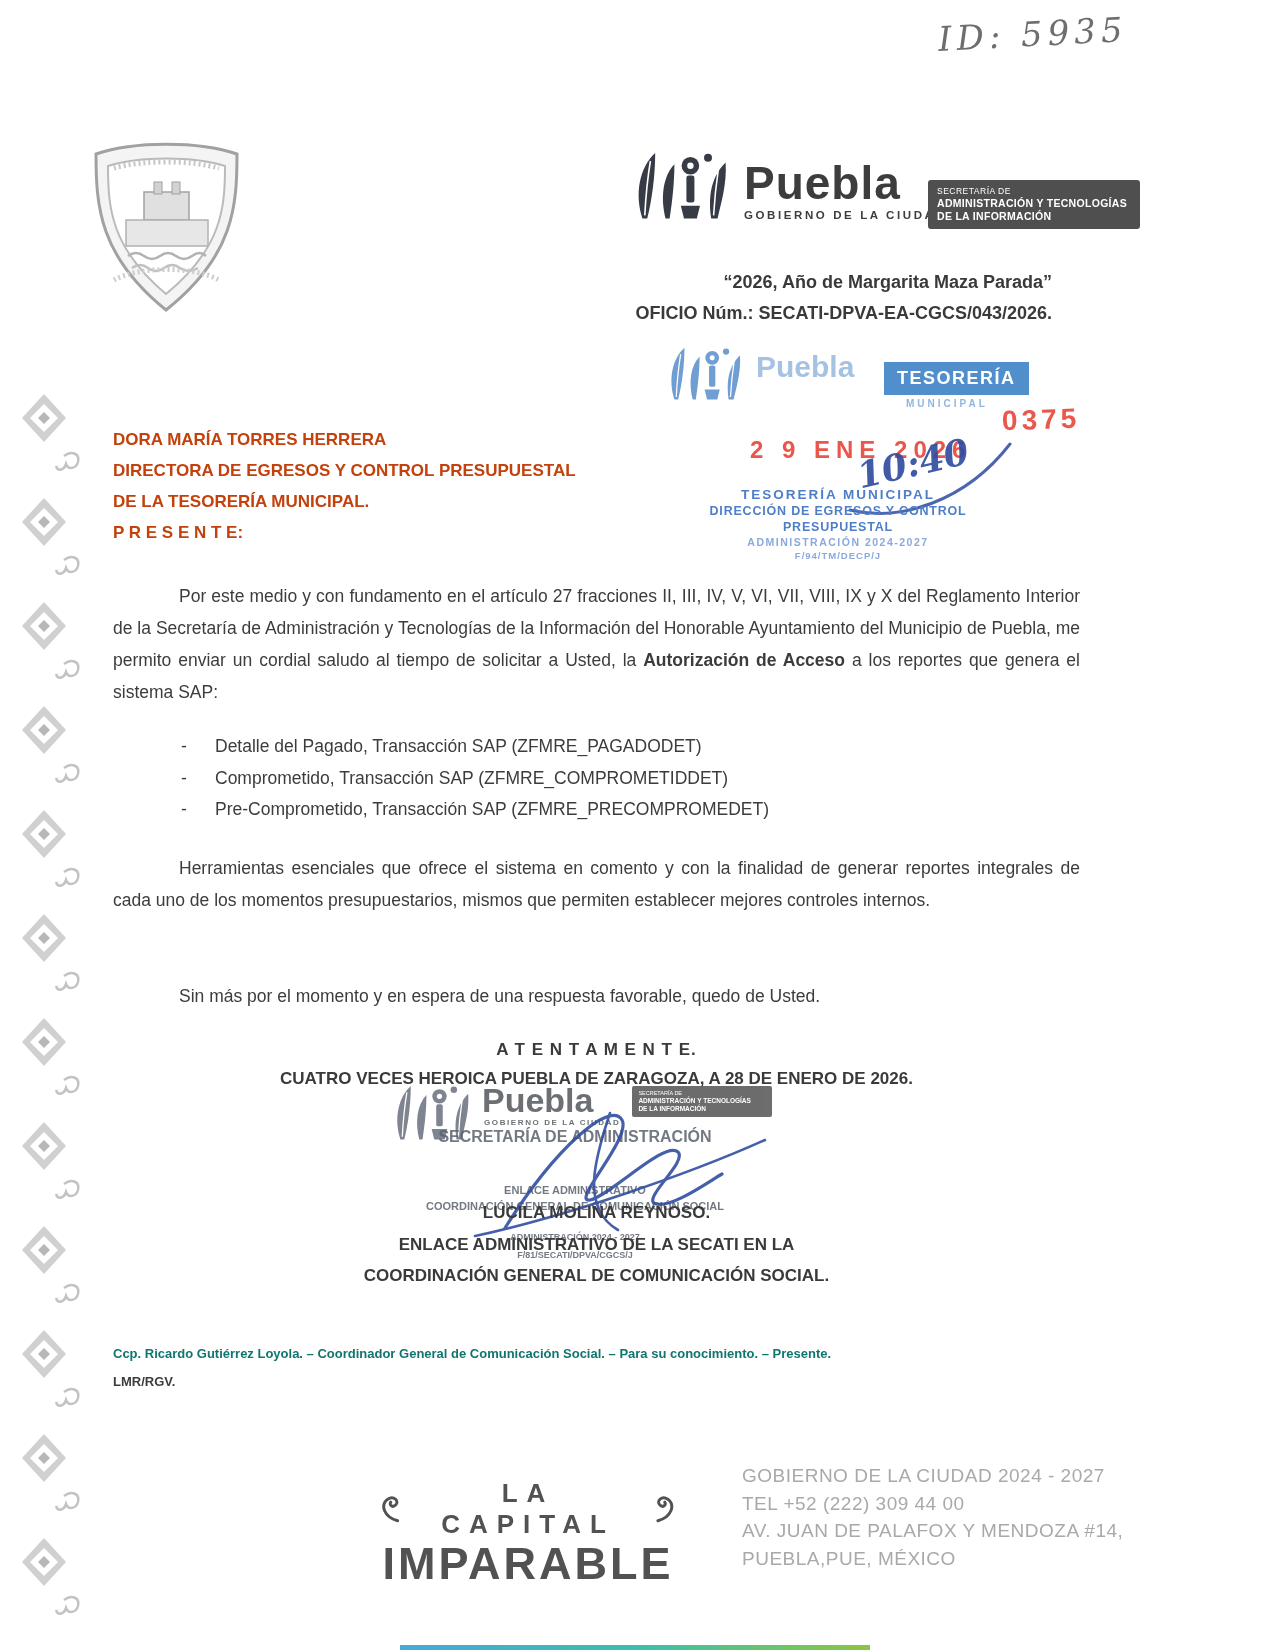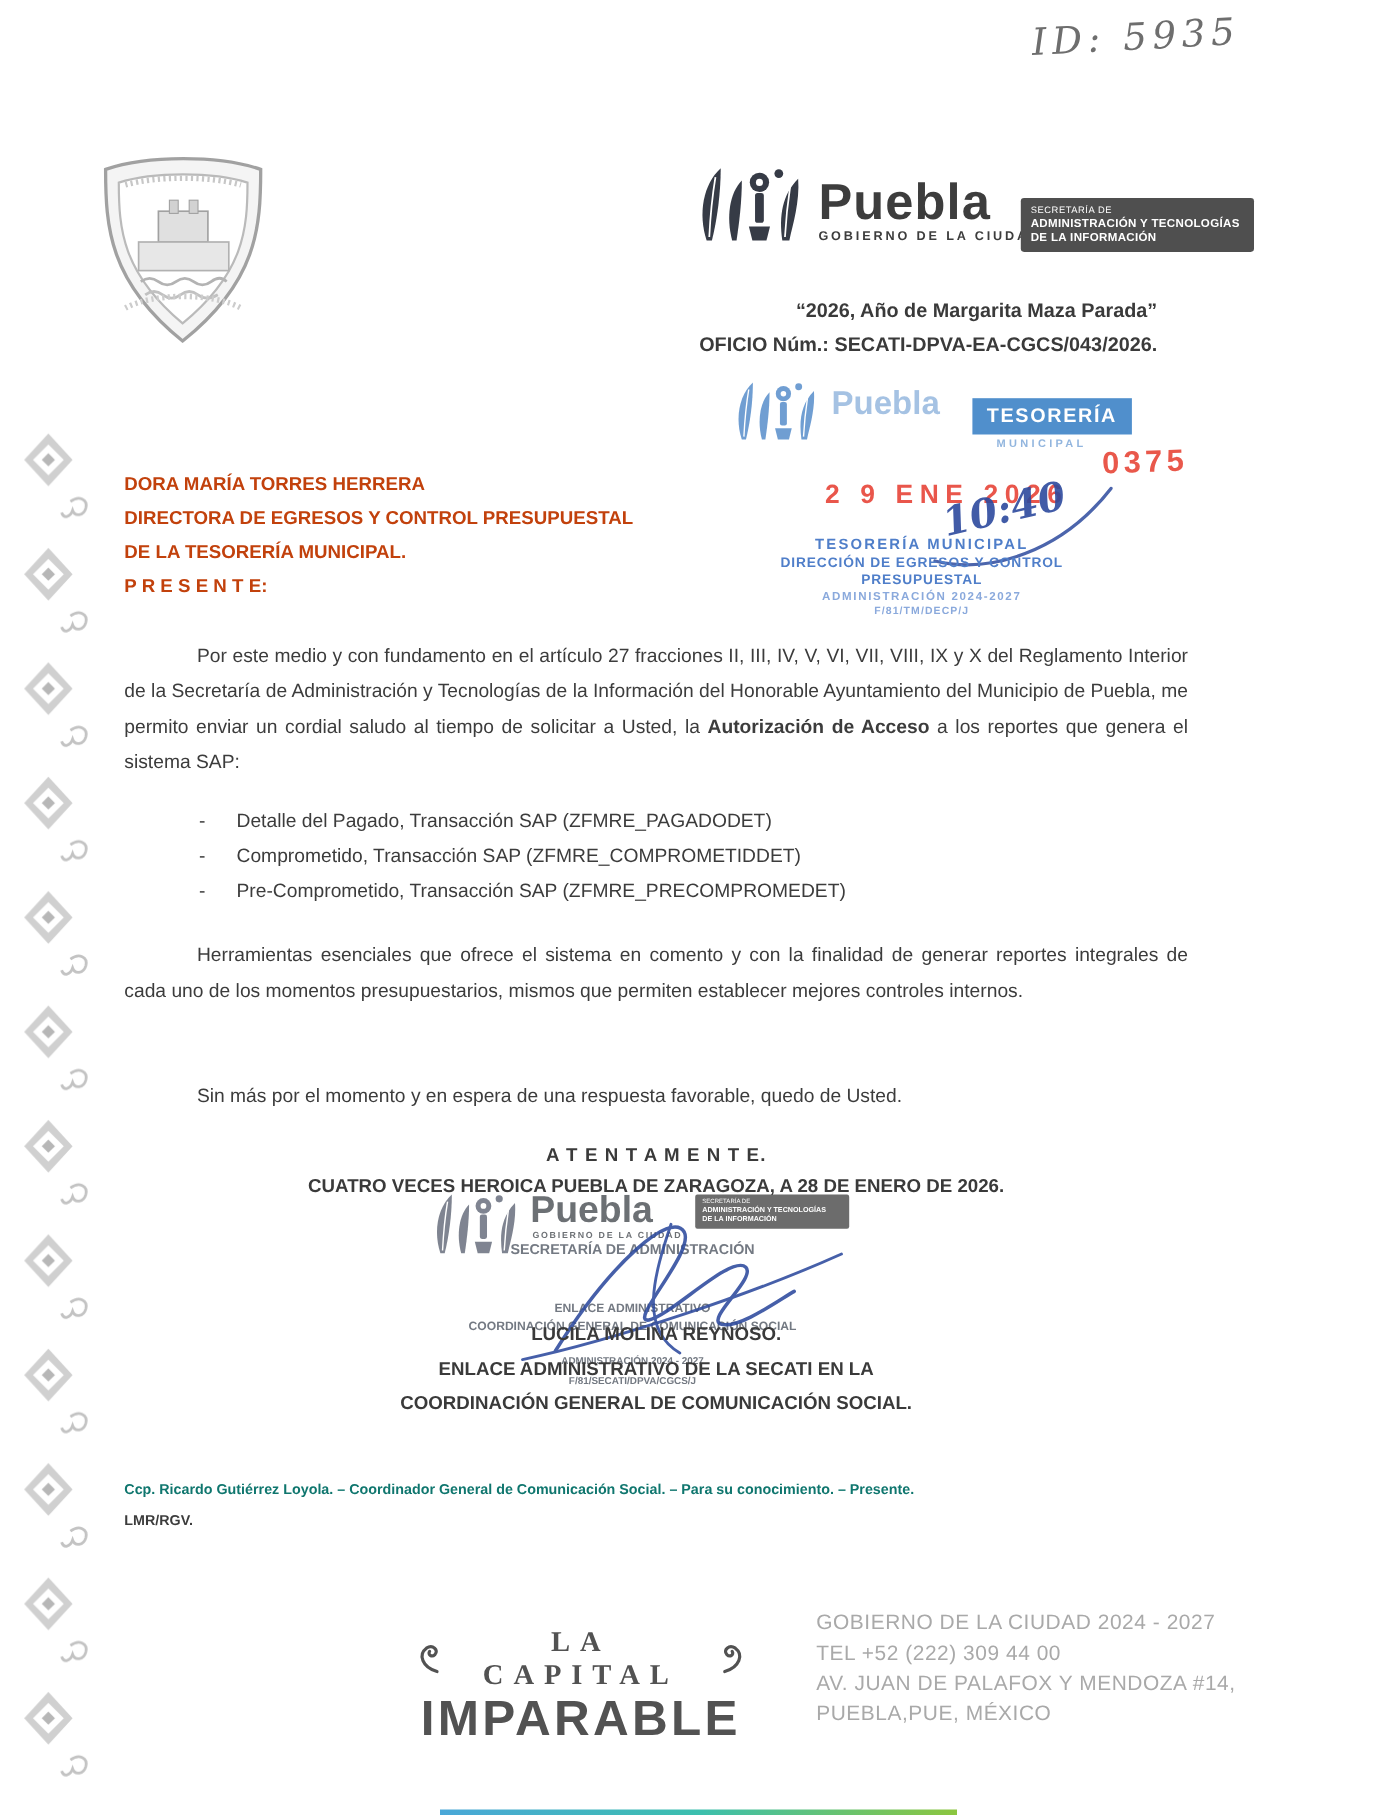--- a/index.html
+++ b/index.html
@@ -72,39 +72,39 @@
   
   .sig-stamp{left:388px;top:1082px;display:flex;align-items:flex-start;opacity:.9;}
   .sig-stamp .logo-mark{color:#596070;opacity:.85;}
   .sig-brand{color:#5d6166;font-size:34px;font-weight:800;margin-left:8px;line-height:36px;}
   .sig-brand-sub{color:#5d6166;font-size:8px;font-weight:700;letter-spacing:1.6px;margin-left:10px;}
   .badge-mini{margin-left:12px;margin-top:4px;width:128px;background:#4f4f4f;border-radius:2px;
               padding:4px 6px;color:#fff;opacity:.92;}
   .badge-mini .b1{font-size:5.5px;line-height:7px;}
   .badge-mini .b2{font-size:6.5px;font-weight:700;line-height:8px;}
   .stamp-text{left:295px;width:560px;text-align:center;color:#5b626d;opacity:.85;}
-  .st1{top:1128px;font-size:13px;font-weight:700;}
+  .st1{top:1128px;font-size:16px;font-weight:700;}
   .st2{top:1152px;font-size:16px;font-weight:700;}
   .st3{top:1184px;font-size:11px;font-weight:700;}
   .st4{top:1200px;font-size:11px;font-weight:700;}
   .st5{top:1232px;font-size:9px;font-weight:700;}
   .st6{top:1250px;font-size:9px;font-weight:700;}
   .signer1{top:1203px;font-size:17px;font-weight:700;}
   .signer2{top:1235px;font-size:17px;font-weight:700;}
   .signer3{top:1266px;font-size:17px;font-weight:700;}
   .sig-svg{left:460px;top:1078px;}
   .swoosh-svg{left:840px;top:430px;}
 
   
   .ccp{left:113px;top:1346px;font-size:13px;font-weight:700;color:#0f766e;}
   .initials{left:113px;top:1374px;font-size:13px;font-weight:700;color:#3c3c3c;}
 
   
   .capital{left:378px;top:1478px;width:300px;text-align:center;color:#525252;}
-  .cap-row{display:flex;align-items:center;justify-content:center;gap:8px;font-family:Liberation Serif, serif;}
+  .cap-row{display:flex;align-items:center;justify-content:center;gap:8px;}
   .cap1{font-size:26px;font-weight:800;letter-spacing:9px;}
   .cap2{font-size:45px;font-weight:800;letter-spacing:3px;line-height:48px;}
   .footer-right{left:742px;top:1462px;font-size:19px;line-height:27.5px;color:#a9a9a9;letter-spacing:.5px;}
   .bottom-bar{left:400px;top:1645px;width:470px;height:5px;
               background:linear-gradient(90deg,#4aa7d8,#3bbfae,#8cc63f);}
 </style>
 </head>
 <body>
 
 <div class="page">
@@ -185,21 +185,21 @@
   <svg class="abs swoosh-svg" width="180" height="95" viewBox="0 0 180 95">
     <path d="M10 80 C60 92 125 72 170 14" fill="none" stroke="#2d4a9e" stroke-width="3" stroke-linecap="round" opacity=".85"></path>
   </svg>
   <div class="abs folio">0375</div>
 
   <div class="abs blue-office">
     <div class="o1">TESORERÍA MUNICIPAL</div>
     <div class="o2">DIRECCIÓN DE EGRESOS Y CONTROL</div>
     <div class="o2">PRESUPUESTAL</div>
     <div class="o4">ADMINISTRACIÓN 2024-2027</div>
-    <div class="o5">F/81/TM/DECP/J</div>
+    <div class="o5">F/94/TM/DECP/J</div>
   </div>
 
   <div class="abs recipient">
     <div>DORA MARÍA TORRES HERRERA</div>
     <div>DIRECTORA DE EGRESOS Y CONTROL PRESUPUESTAL</div>
     <div>DE LA TESORERÍA MUNICIPAL.</div>
     <div>P R E S E N T E:</div>
   </div>
 
   <div class="abs para p1"><span>Por este medio y con fundamento en el artículo 27 fracciones II, III, IV, V, VI, VII, VIII, IX y X del Reglamento Interior de la Secretaría de Administración y Tecnologías de la Información del Honorable Ayuntamiento del Municipio de Puebla, me permito enviar un cordial saludo al tiempo de solicitar a Usted, la </span><span class="bold">Autorización de Acceso</span><span> a los reportes que genera el sistema SAP:</span></div>

